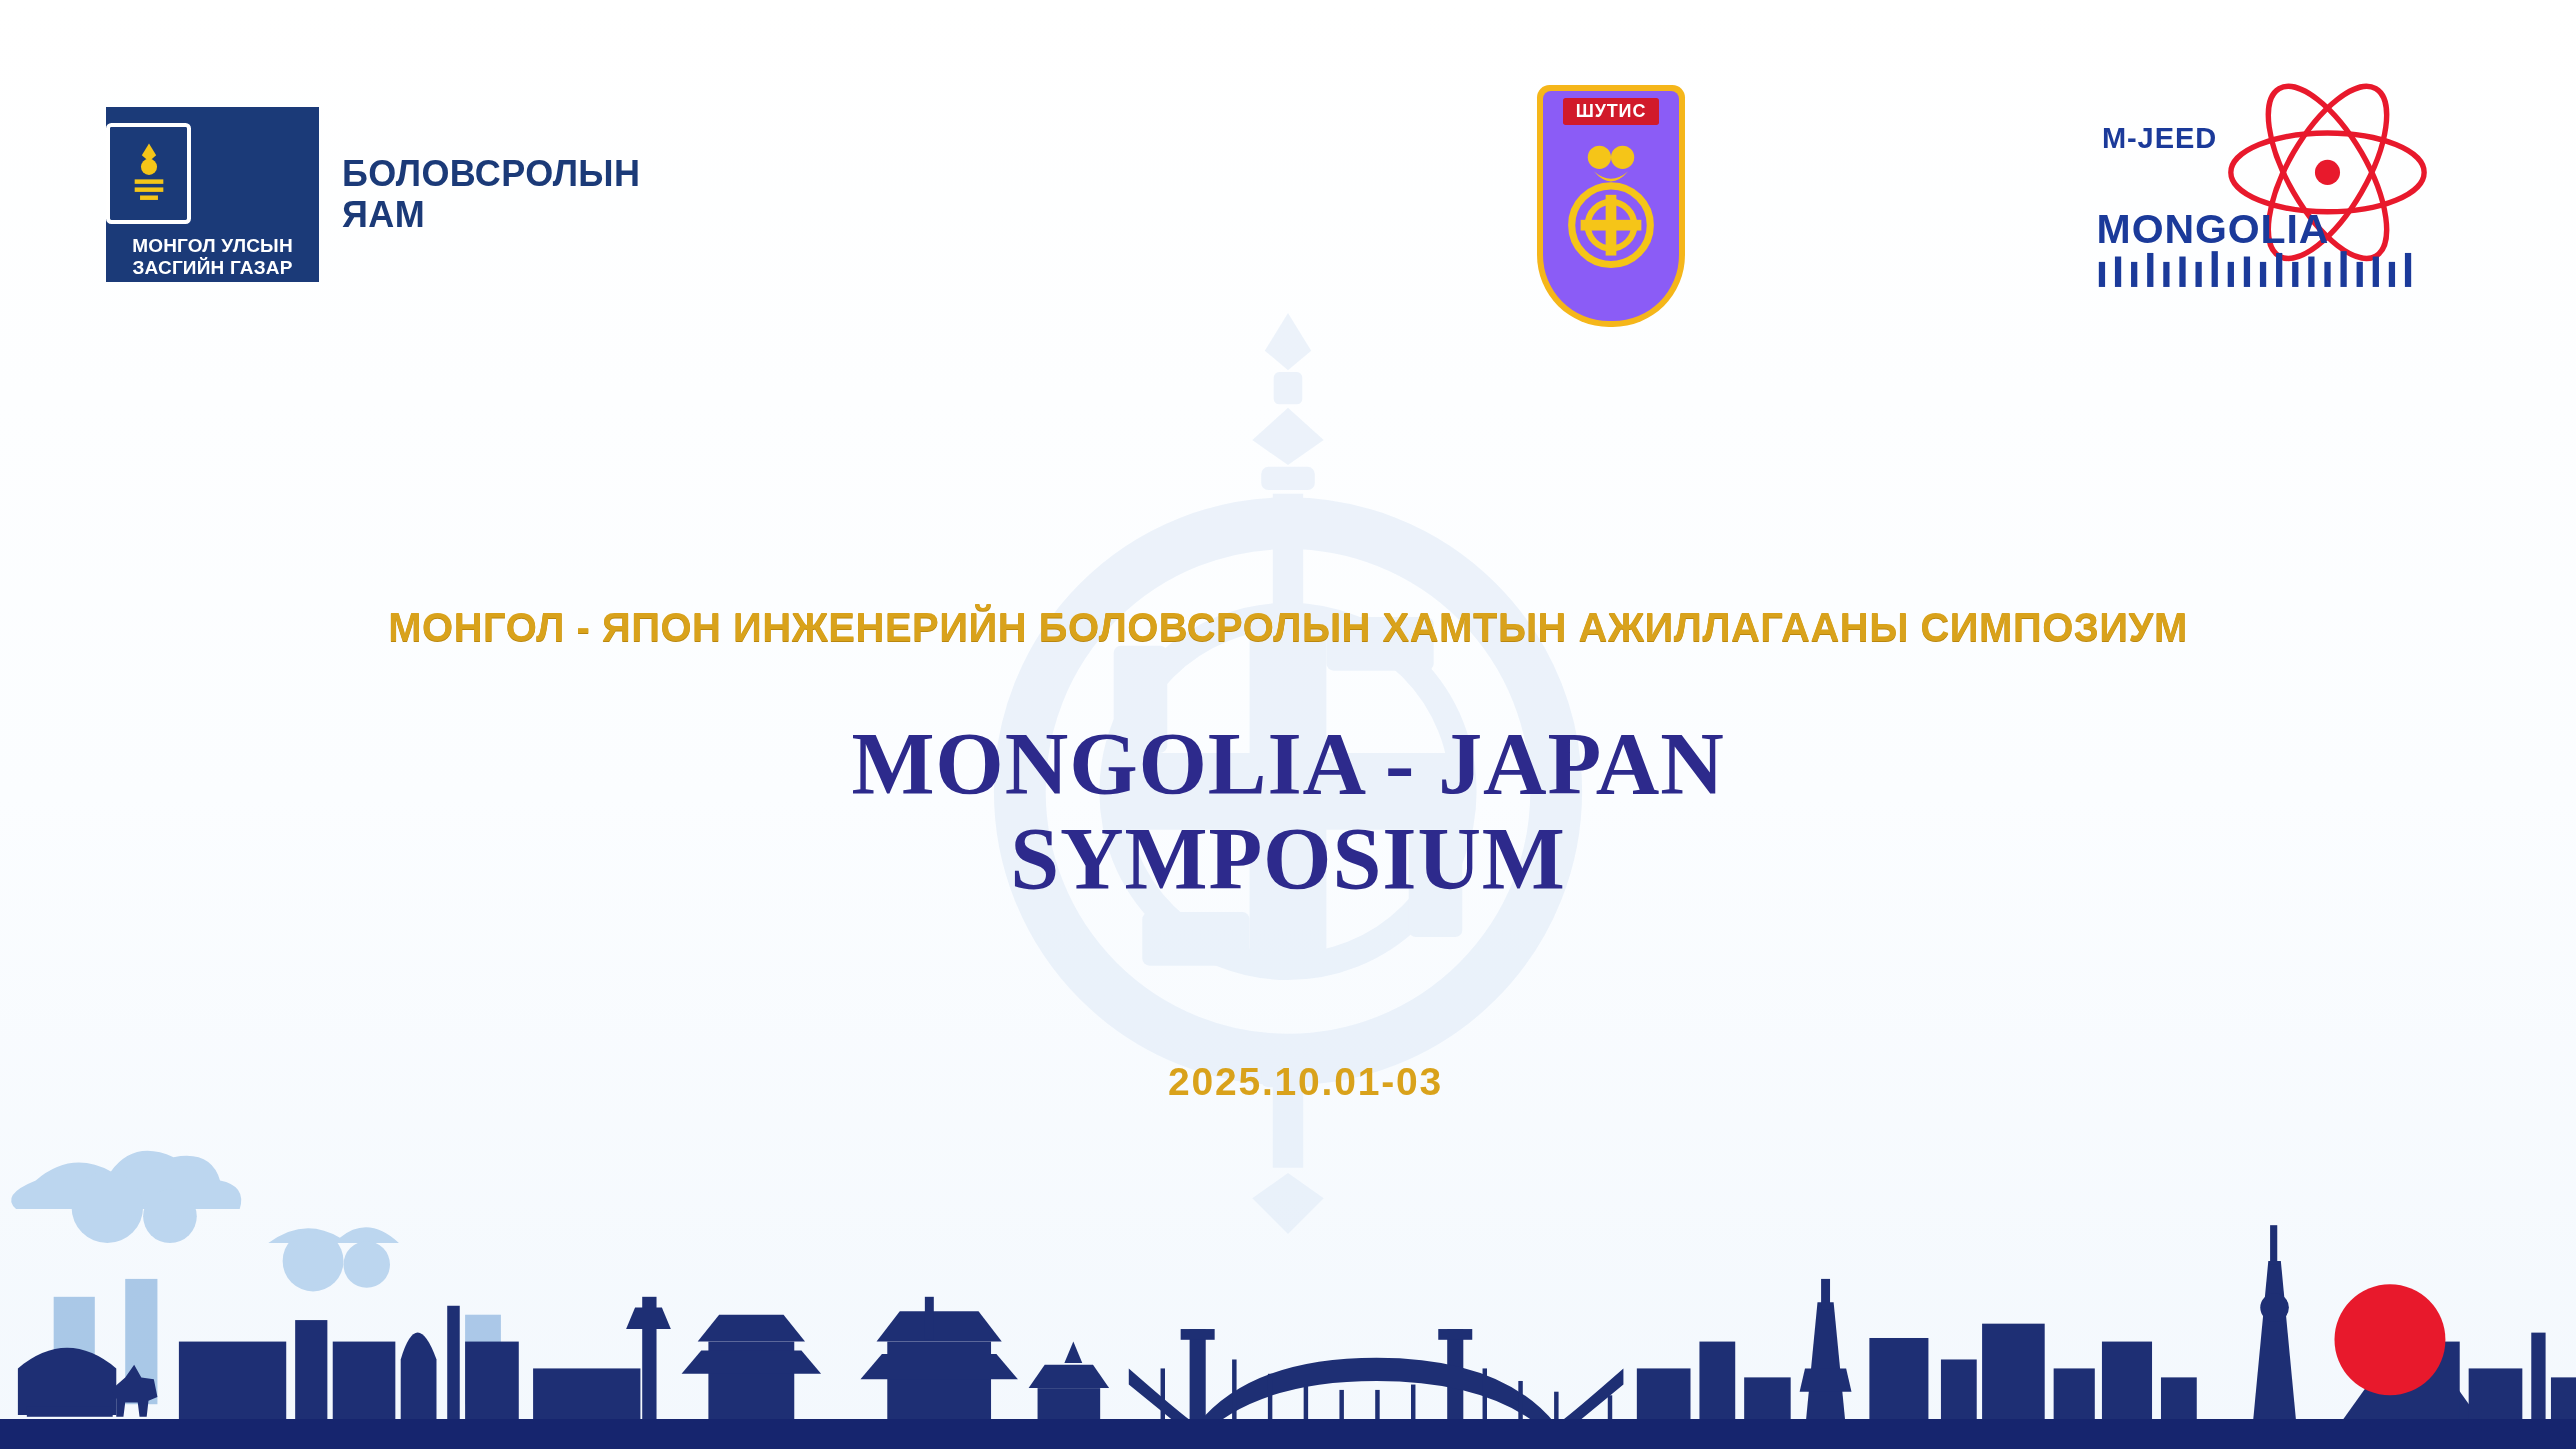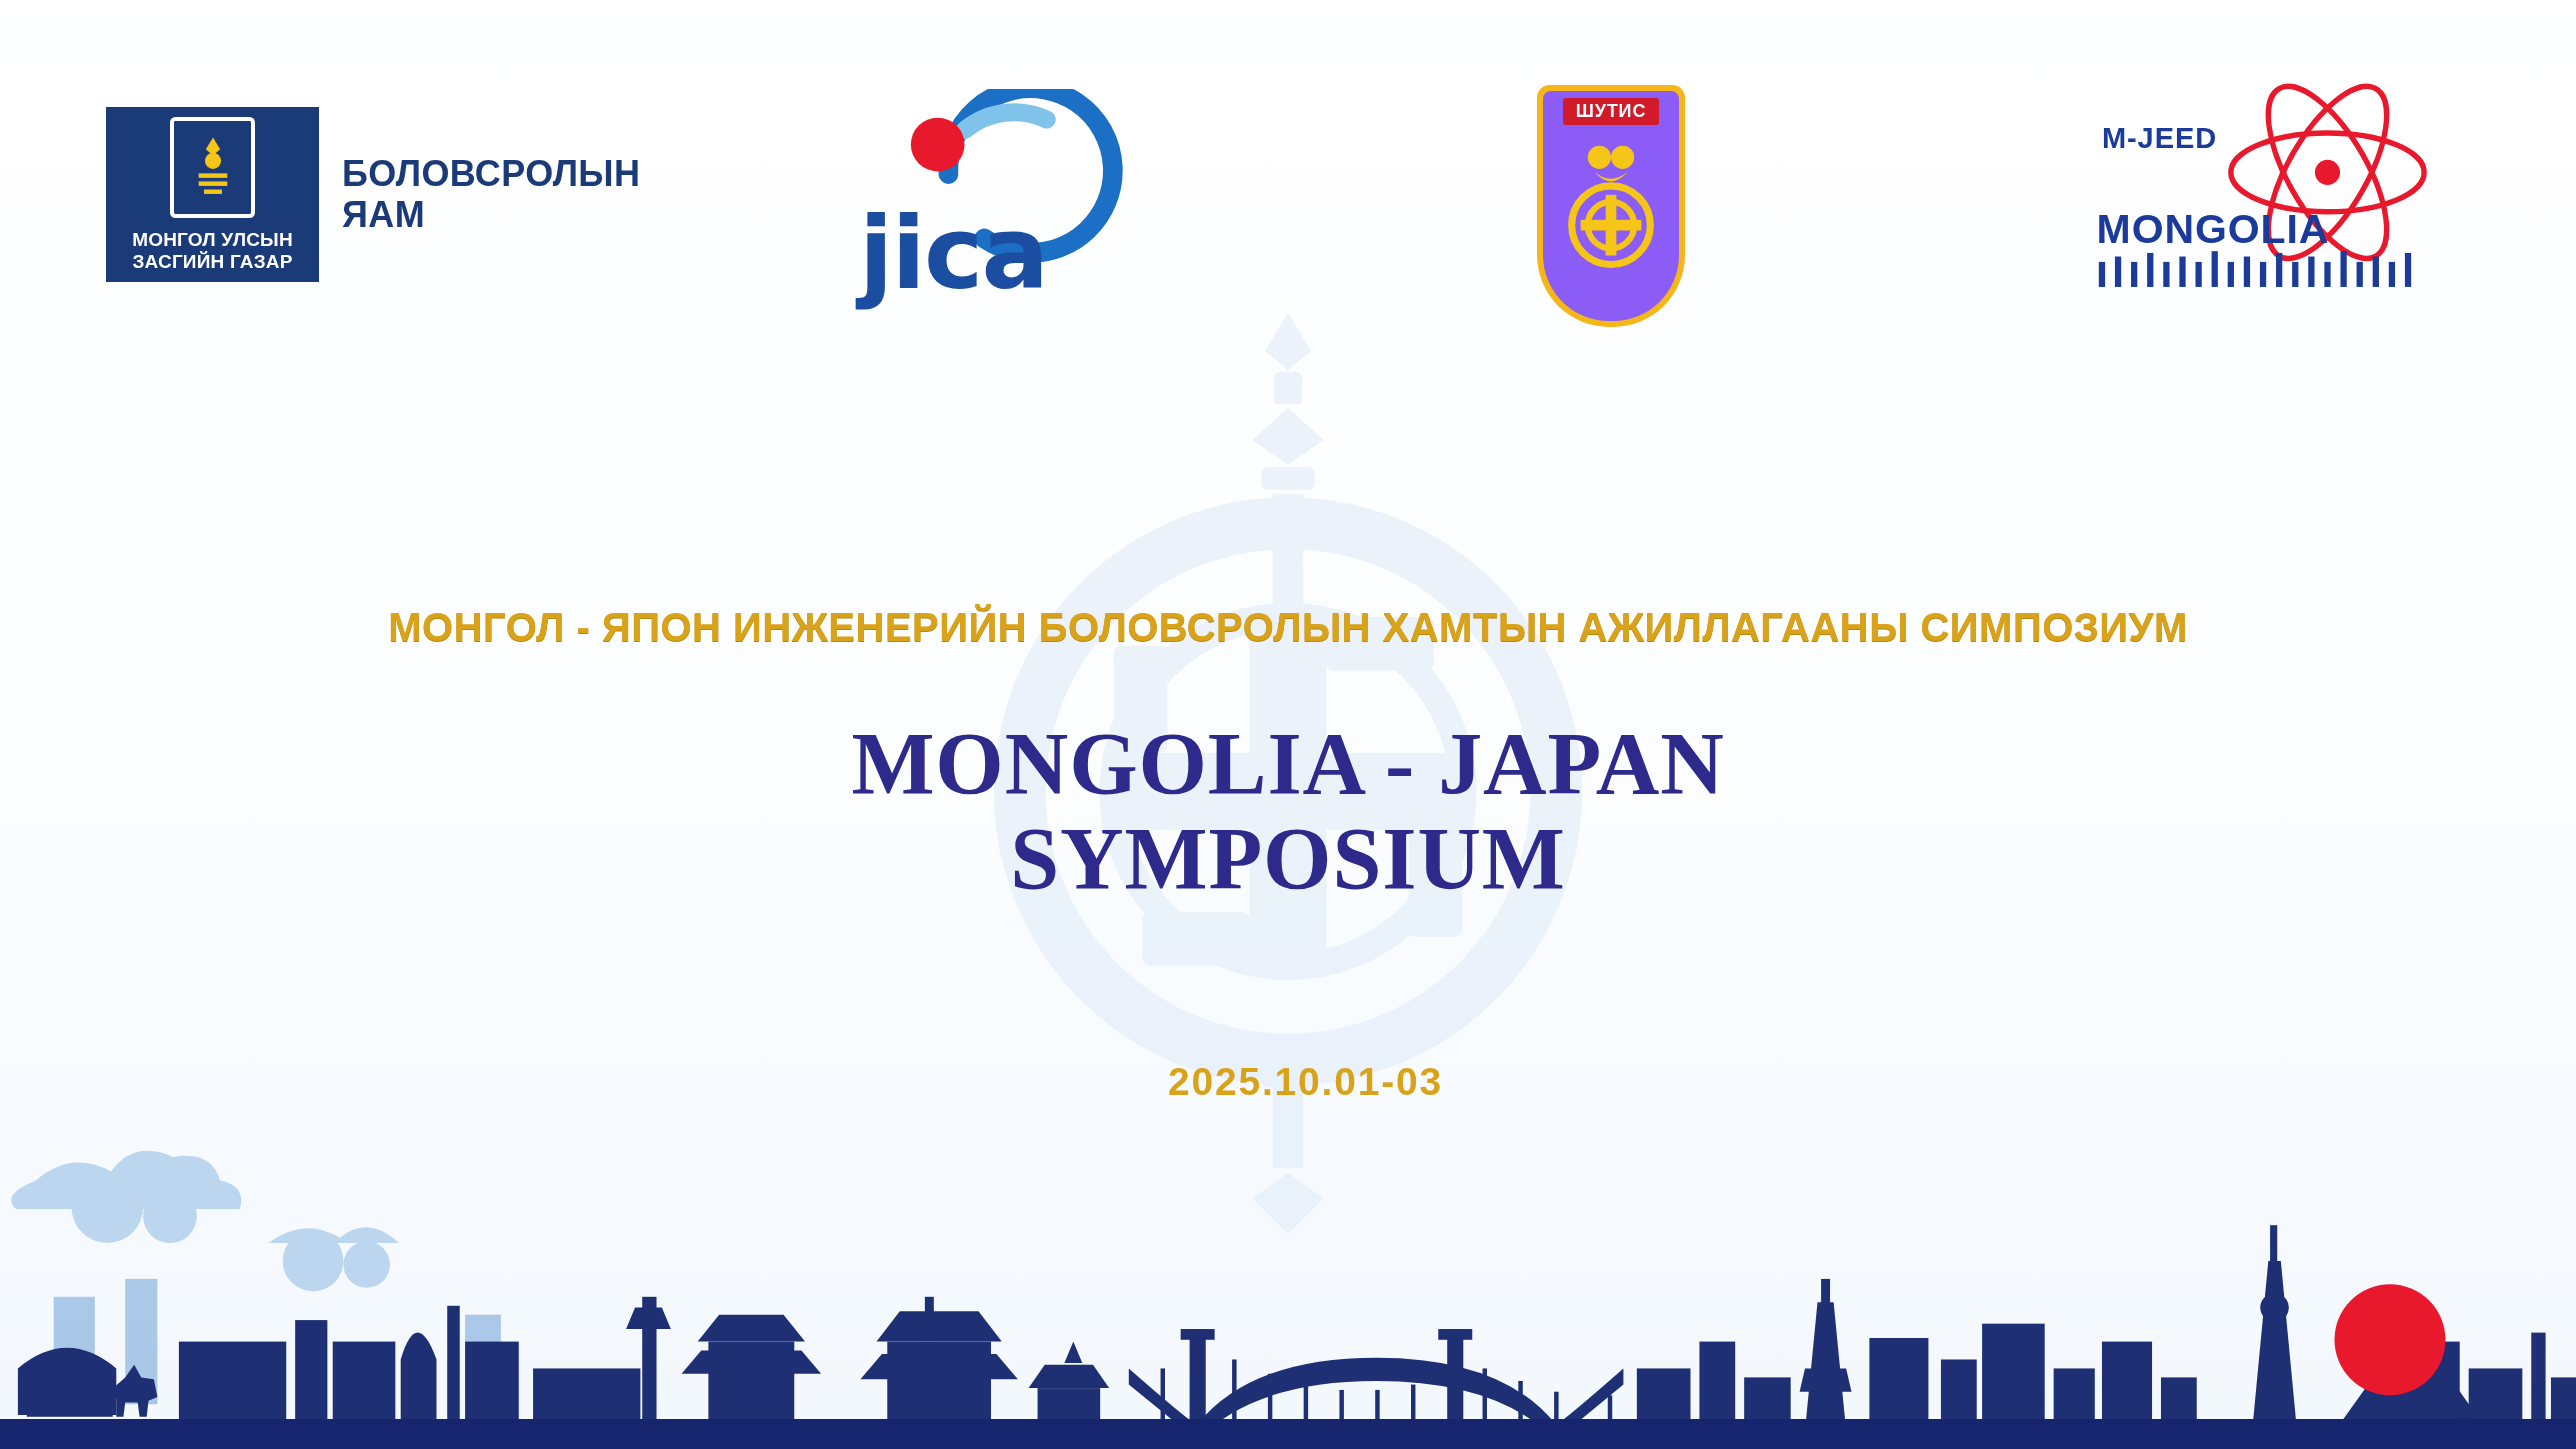--- a/index.html
+++ b/index.html
@@ -28,22 +28,22 @@
   
   .logos{
     position:absolute;top:0;left:0;width:2576px;height:358px;
   }
   .logo-moe{
     position:absolute;left:106px;top:107px;
     display:flex;align-items:center;gap:23px;
   }
   .moe-emblem{
     width:213px;height:175px;background:#1b3a78;
-    display:flex;flex-direction:column;align-items:center;justify-content:flex-start;
-    padding-top:10px;box-sizing:border-box;
+    display:flex;flex-direction:column;justify-content:flex-start;
+    padding-top:16px;box-sizing:border-box;
   }
   .moe-emblem .crest{
     width:77px;height:93px;border:4.5px solid #ffffff;border-radius:5.4px;
     display:flex;align-items:center;justify-content:center;
     background:#1b3a78;
   }
   .moe-emblem .crest svg{display:block;}
   .moe-emblem .moe-cap{
     margin-top:10.7px;color:#fff;font-size:19px;font-weight:bold;line-height:1.2;
     text-align:center;letter-spacing:0.2px;
@@ -181,28 +181,20 @@
           <span>МОНГОЛ УЛСЫН</span><br>
           <span>ЗАСГИЙН ГАЗАР</span>
         </div>
       </div>
       <div class="moe-text">
         <div>БОЛОВСРОЛЫН</div>
         <div>ЯАМ</div>
       </div>
     </div>
 
-    <div class="logo-jica">
-      <svg viewBox="0 0 340 220" width="304" height="197" aria-hidden="true">
-        <path d="M100 95 a92 92 0 1 1 40 72" fill="none" stroke="#1b6fc4" stroke-width="22" stroke-linecap="round"></path>
-        <path d="M118 46 a86 86 0 0 1 92 -12" fill="none" stroke="#7fc3ea" stroke-width="20" stroke-linecap="round"></path>
-        <circle cx="88" cy="62" r="30" fill="#e8192c"></circle>
-      </svg>
-      <div class="jica-word">jica</div>
-    </div>
 
     <div class="logo-must">
       <div class="must-shield">
         <div class="must-inner">
           <div class="must-name">ШУТИС</div>
           <svg viewBox="0 0 150 190" width="134" height="170" aria-hidden="true">
             <g fill="#f5c518">
               <circle cx="62" cy="36" r="13"></circle>
               <circle cx="88" cy="36" r="13"></circle>
               <path d="M56 52 q19 22 38 0 q-19 16 -38 0z"></path>

